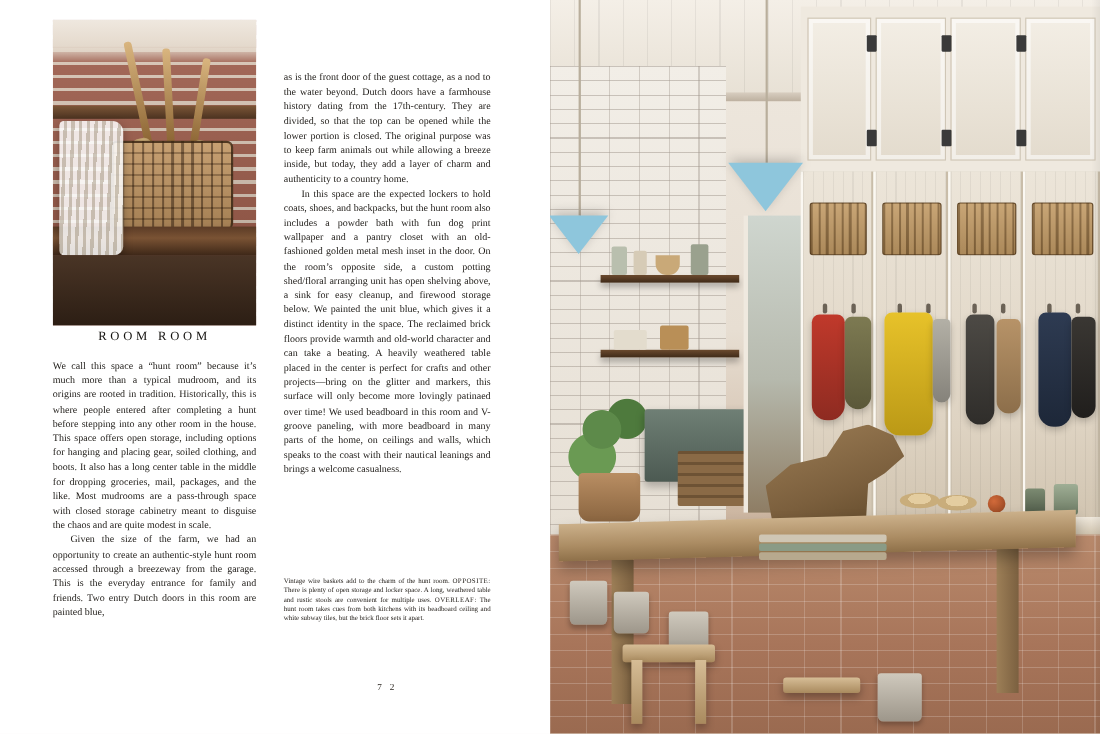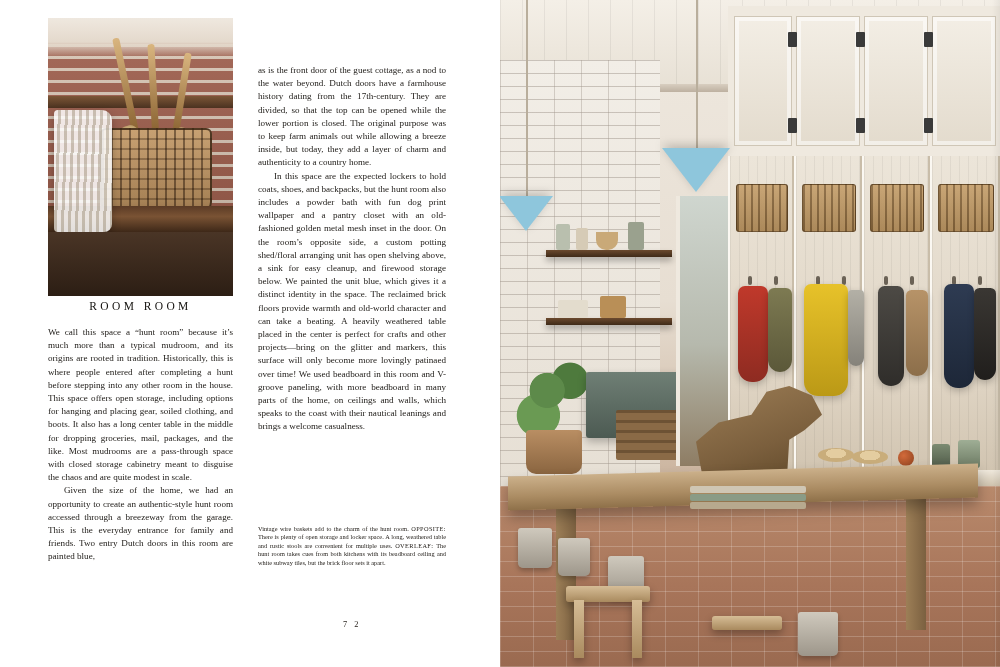--- a/index.html
+++ b/index.html
@@ -434,21 +434,21 @@
 
       <div class="photo-basket"></div>
       <div class="photo-ledge"></div>
       <div class="photo-cloth"></div>
       <div class="photo-foot"></div>
     </div>
 
     <div class="left-body">
       <h2 class="section-title">ROOM ROOM</h2>
       <p class="body">We call this space a “hunt room” because it’s much more than a typical mudroom, and its origins are rooted in tradition. Historically, this is where people entered after completing a hunt before stepping into any other room in the house. This space offers open storage, including options for hanging and placing gear, soiled clothing, and boots. It also has a long center table in the middle for dropping groceries, mail, packages, and the like. Most mudrooms are a pass-through space with closed storage cabinetry meant to disguise the chaos and are quite modest in scale.</p>
-      <p class="body">Given the size of the home, we had an opportunity to create an authentic-style hunt room accessed through a breezeway from the garage. This is the everyday entrance for family and friends. Two entry Dutch doors in this room are painted blue,</p>
+      <p class="body">Given the size of the farm, we had an opportunity to create an authentic-style hunt room accessed through a breezeway from the garage. This is the everyday entrance for family and friends. Two entry Dutch doors in this room are painted blue,</p>
     </div>
 
     <div class="col-right-text">
       <p class="body">as is the front door of the guest cottage, as a nod to the water beyond. Dutch doors have a farmhouse history dating from the 17th-century. They are divided, so that the top can be opened while the lower portion is closed. The original purpose was to keep farm animals out while allowing a breeze inside, but today, they add a layer of charm and authenticity to a country home.</p>
       <p class="body">In this space are the expected lockers to hold coats, shoes, and backpacks, but the hunt room also includes a powder bath with fun dog print wallpaper and a pantry closet with an old-fashioned golden metal mesh inset in the door. On the room’s opposite side, a custom potting shed/floral arranging unit has open shelving above, a sink for easy cleanup, and firewood storage below. We painted the unit blue, which gives it a distinct identity in the space. The reclaimed brick floors provide warmth and old-world character and can take a beating. A heavily weathered table placed in the center is perfect for crafts and other projects—bring on the glitter and markers, this surface will only become more lovingly patinaed over time! We used beadboard in this room and V-groove paneling, with more beadboard in many parts of the home, on ceilings and walls, which speaks to the coast with their nautical leanings and brings a welcome casualness.</p>
     </div>
 
     <div class="caption">
       <span>Vintage wire baskets add to the charm of the hunt room.</span>
       <span class="sc">OPPOSITE:</span><span> There is plenty of open storage and locker space. A long, weathered table and rustic stools are convenient for multiple uses.</span>

